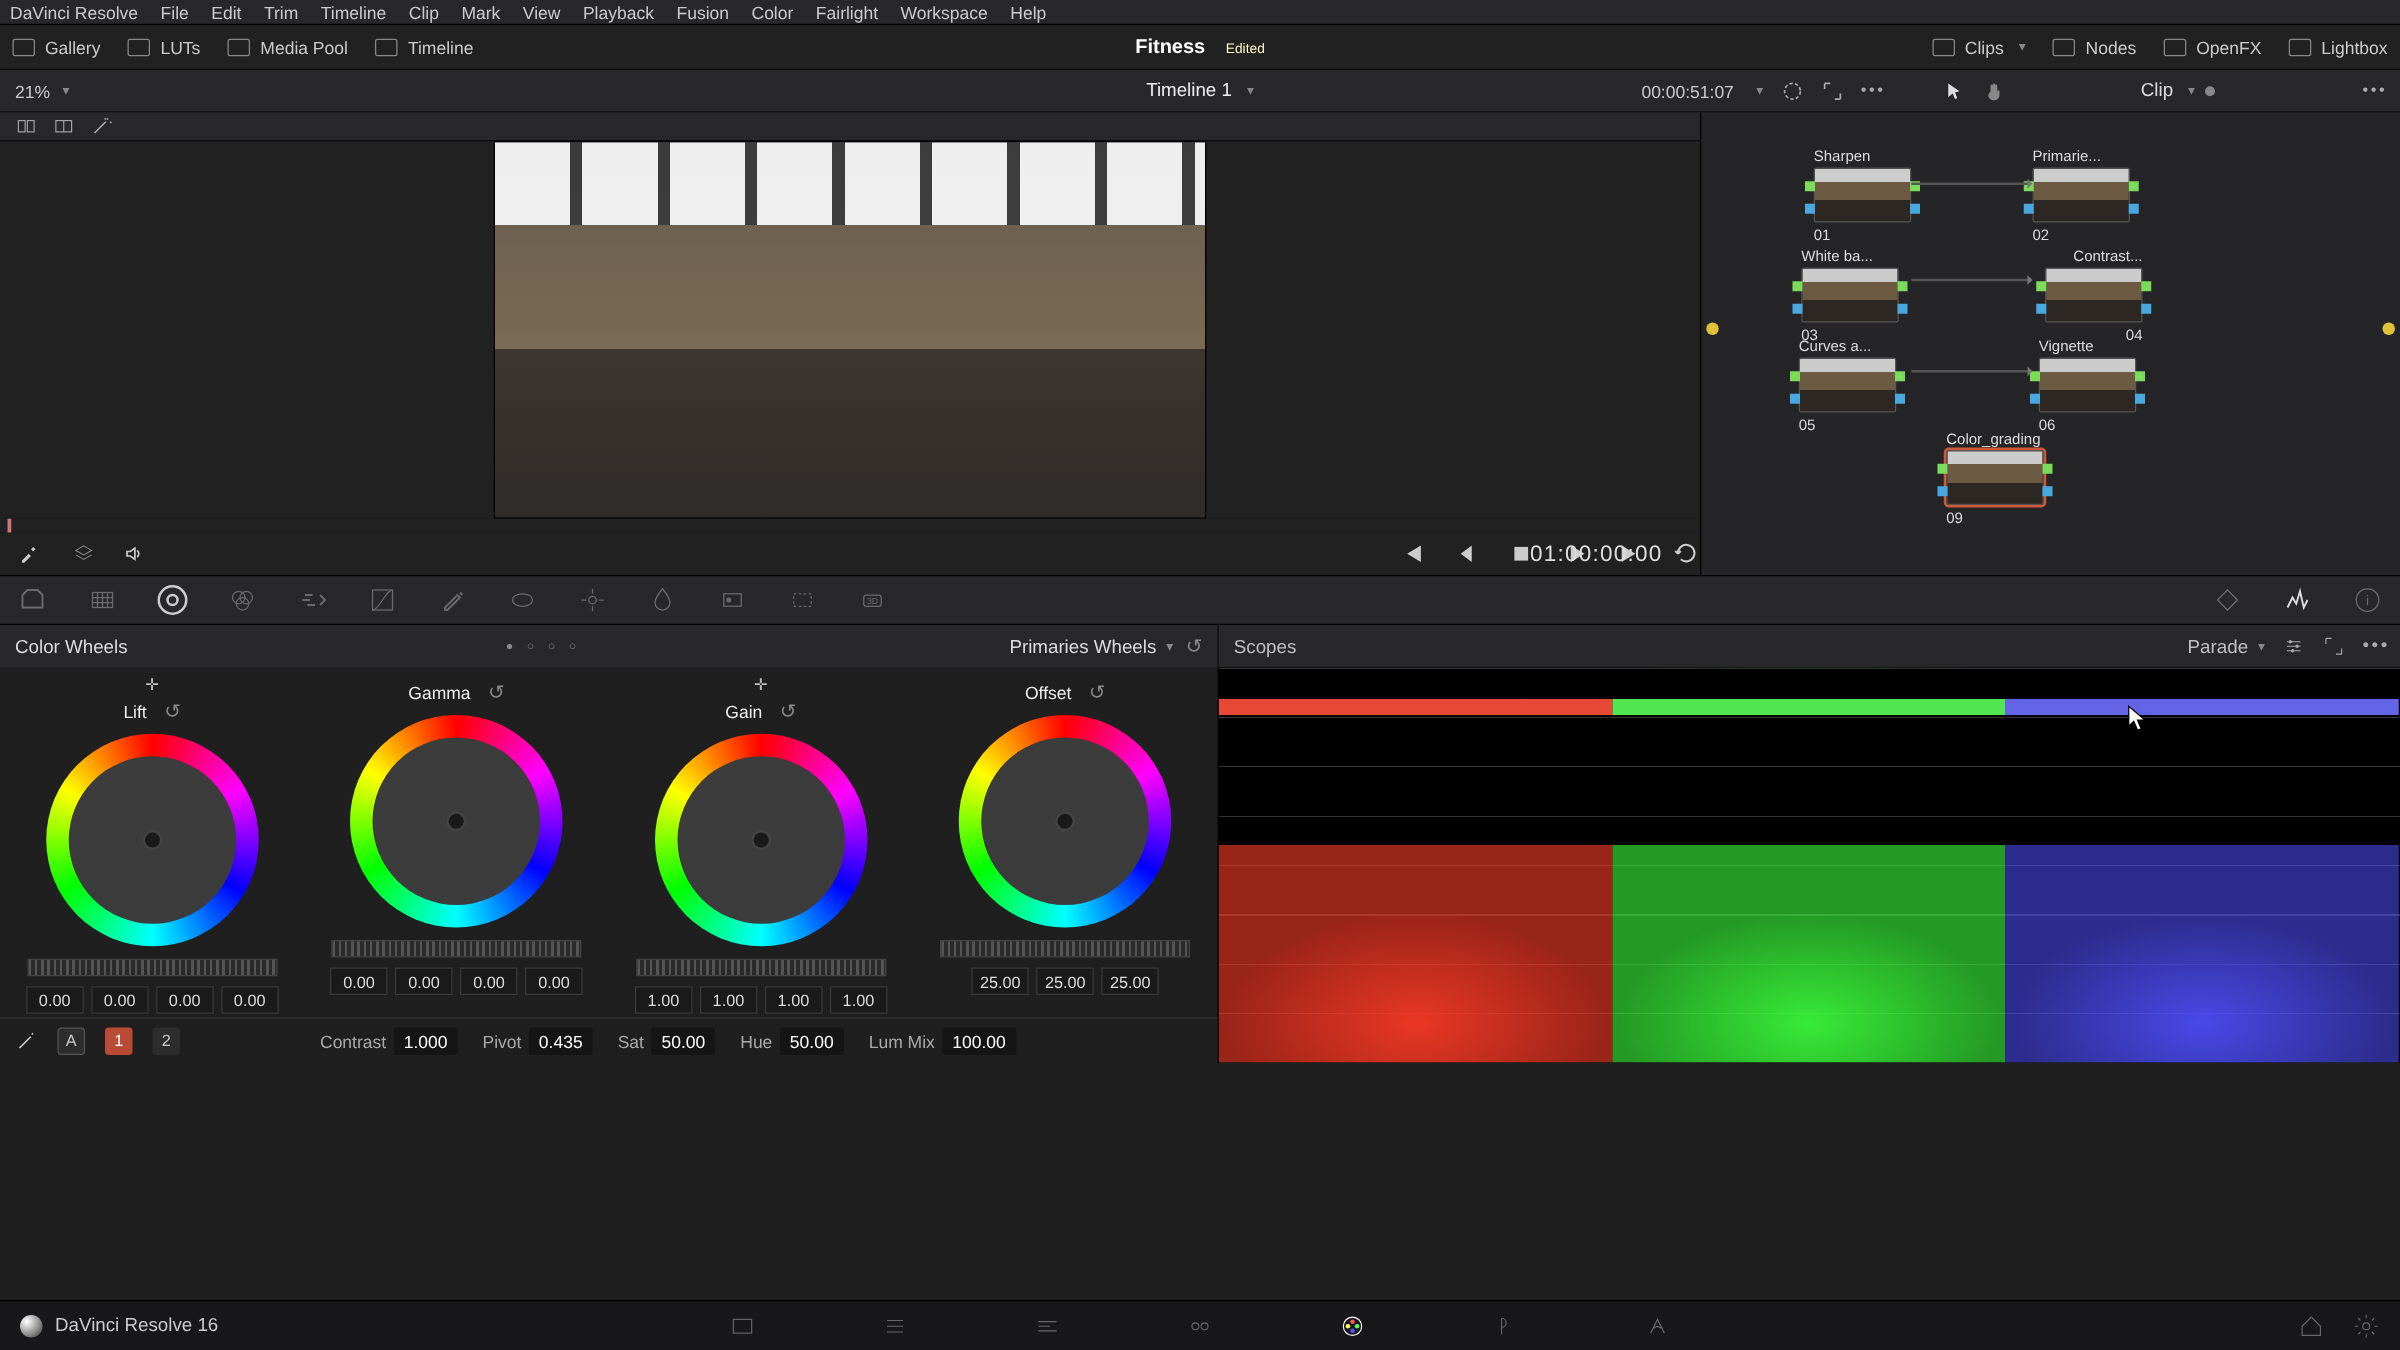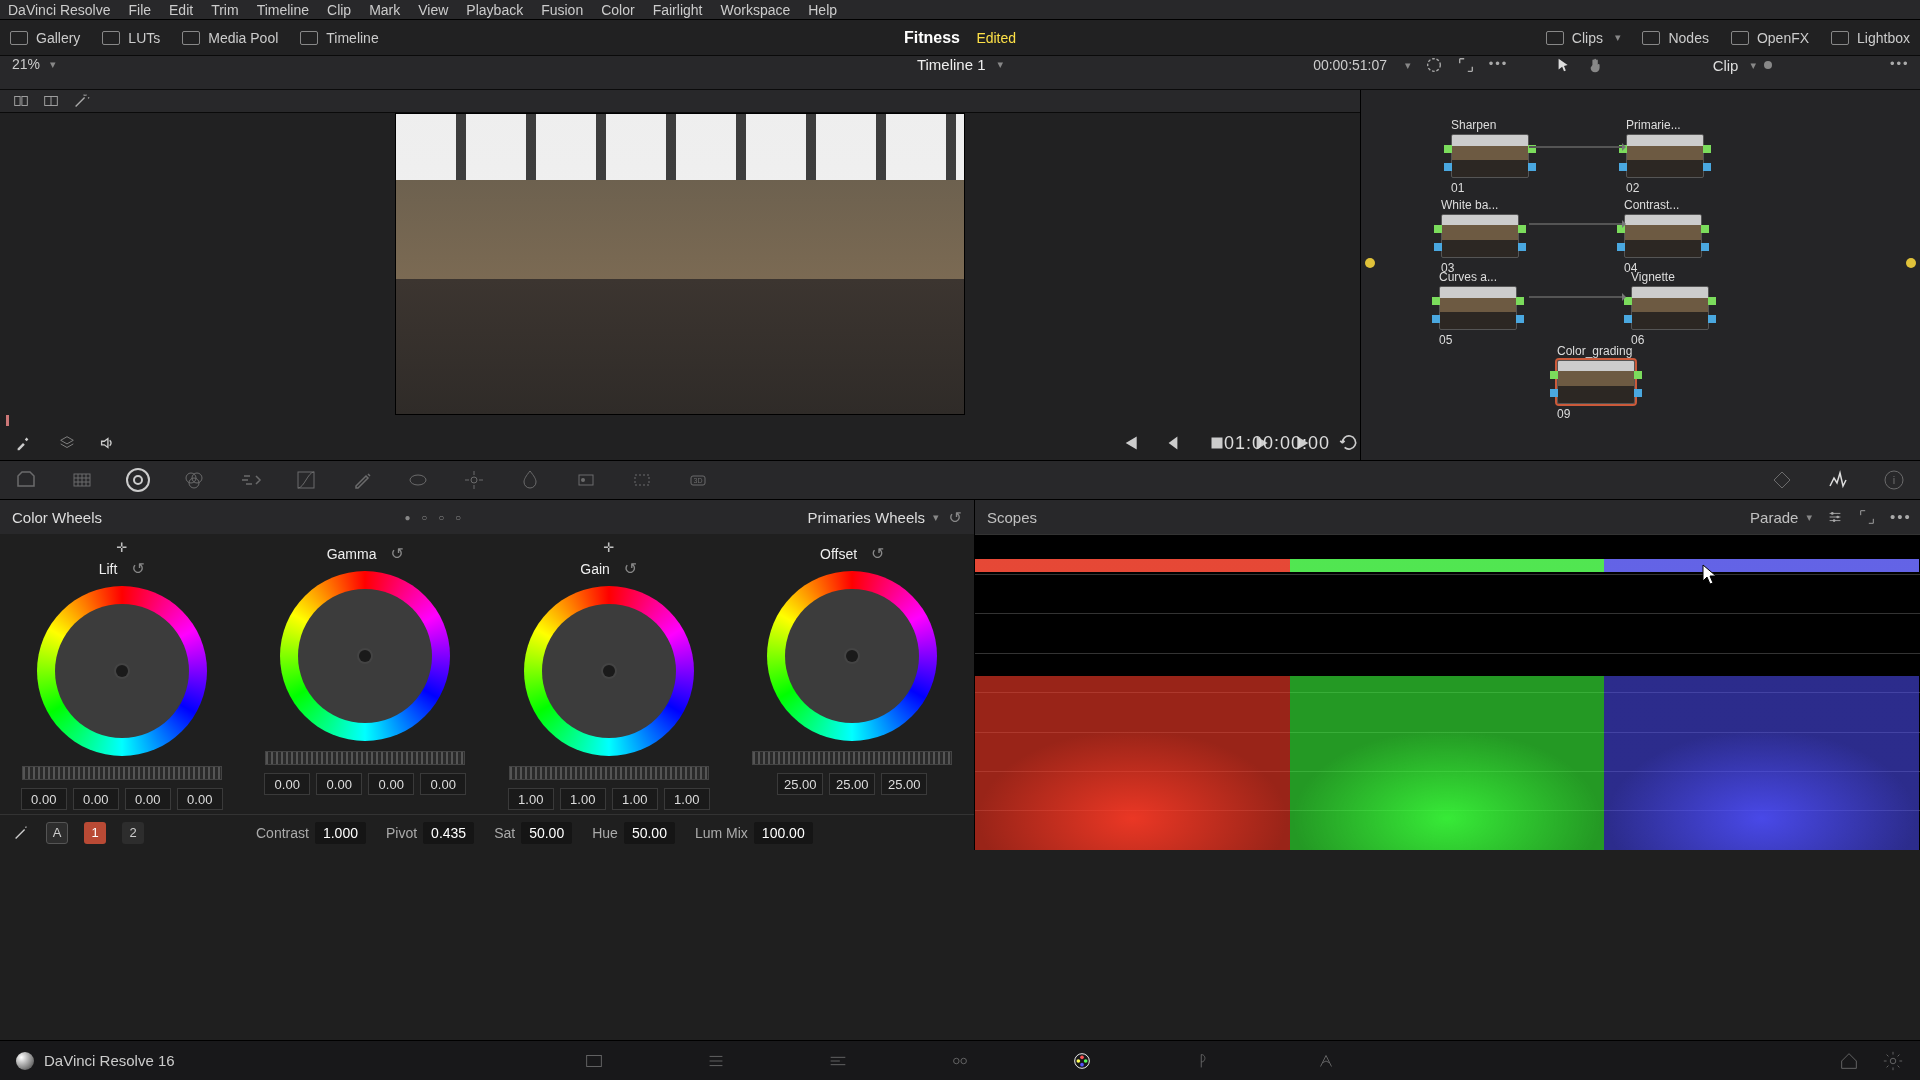--- a/index.html
+++ b/index.html
@@ -7,23 +7,23 @@
 .row { display:flex; align-items:center;margin-left:40px; }
 
 .menubar { height:20px; padding:0 8px; display:flex; align-items:center; gap:18px; color:#ccc; font-size:14px; background:#28282a; border-bottom:1px solid #000; }
 .menubar span { cursor:pointer; }
 
 .toolbar { height:36px; background:#212122; border-bottom:1px solid #0a0a0a; display:flex; align-items:center; justify-content:space-between; padding:0 10px; }
 .toolbar .grp { display:flex; gap:22px; align-items:center; }
 .tbitem { display:flex; align-items:center; gap:8px; color:#ccc; cursor:pointer; font-size:14px; }
 .ticon { width:18px; height:14px; display:inline-block; border:1.5px solid #888; border-radius:2px; }
 .title-center { position:absolute; left:50%; transform:translateX(-50%); font-size:16px; color:#fff; }
-.title-center .edited { color:#fde047; margin-left:12px; font-size:14px; }
-
-.subbar { height:34px; background:#28282a; border-bottom:1px solid #0b0b0b; display:flex; align-items:flex-start; justify-content:space-between; padding:0 12px; }
+.title-center .edited { color:#fef9c3; margin-left:12px; font-size:11px; }
+
+.subbar { height:34px; background:#28282a; border-bottom:1px solid #0b0b0b; display:flex; align-items:center; justify-content:space-between; padding:0 12px; }
 .zoom { color:#ccc; display:flex; align-items:center; gap:6px; font-size:14px; }
 .tl-name { position:absolute; left:50%; transform:translateX(-50%); color:#eee; font-size:15px; display:flex; align-items:center; gap:8px; }
 .tl-right { display:flex; align-items:center; gap:14px; }
 .tc { color:#ccc; font-size:14px; }
 .ico { width:18px; height:18px; display:inline-block; color:#aaa; }
 .clip-pill { display:flex; align-items:center; gap:8px; color:#ddd; font-size:15px;}
 .clip-pill .dot { width:8px; height:8px; border-radius:50%; background:#888; }
 
 .mid { display:flex; height:370px; background:#1a1a1a; }
 .viewer-col { flex:1; display:flex; flex-direction:column; }
@@ -330,21 +330,21 @@
         <div class="node" style="left: 80px; top: 108px;">
           <div class="node-label">White ba...</div>
   <div class="node-thumb ">
     <span class="pin g l1"></span>
             <span class="pin b l2"></span>
     <span class="pin g r1"></span>
             <span class="pin b r2"></span>
   </div>
   <div class="node-num">03</div>
         </div>
-        <div class="node" style="left: 263px; top: 108px;">
+        <div class="node" style="left: 275px; top: 108px; text-align: right;">
           <div class="node-label">Contrast...</div>
   <div class="node-thumb ">
     <span class="pin g l1"></span>
             <span class="pin b l2"></span>
     <span class="pin g r1"></span>
             <span class="pin b r2"></span>
   </div>
   <div class="node-num">04</div>
         </div>
         <div class="node" style="left: 78px; top: 180px;">

